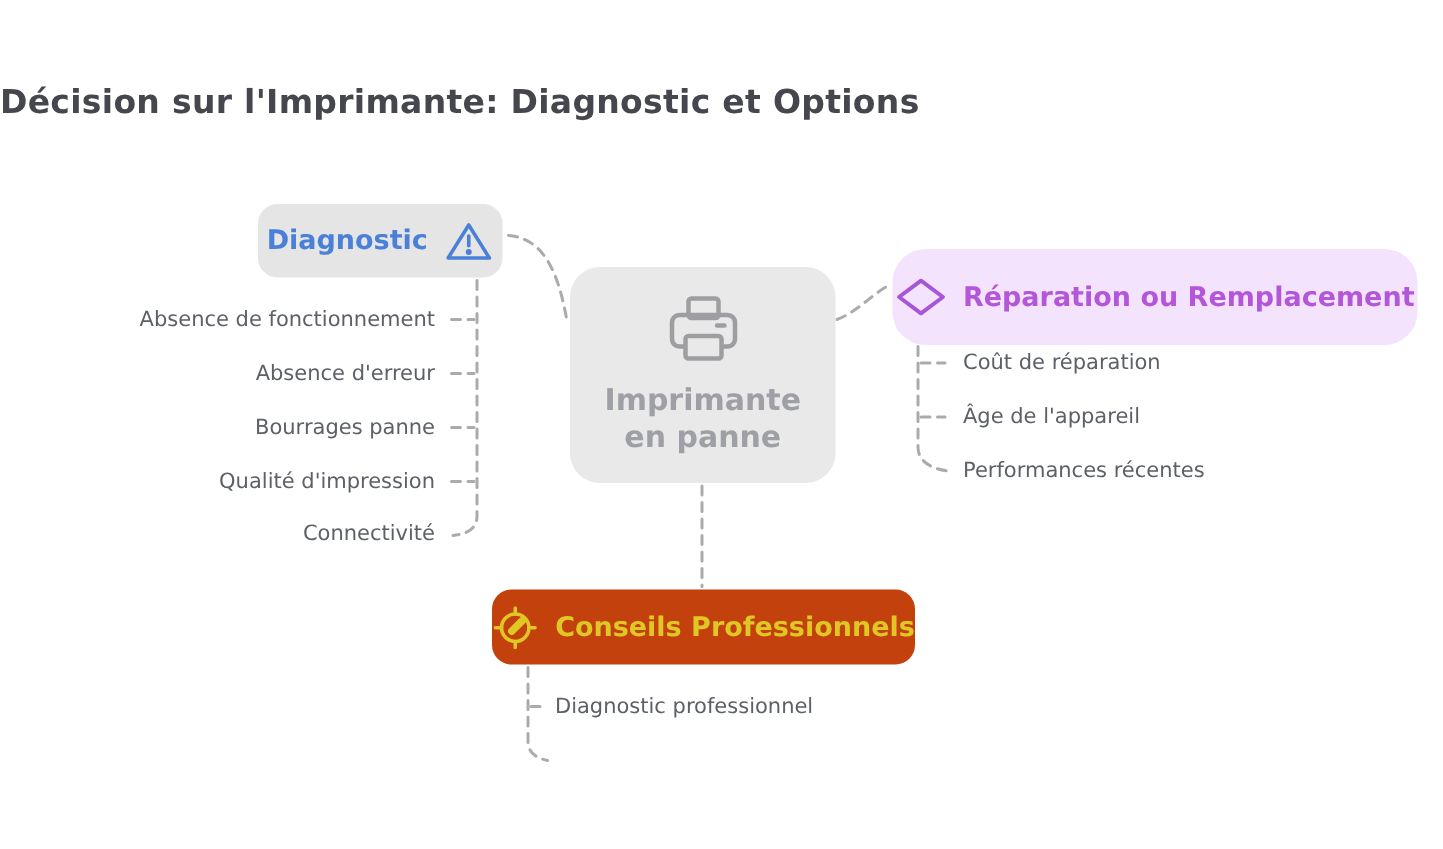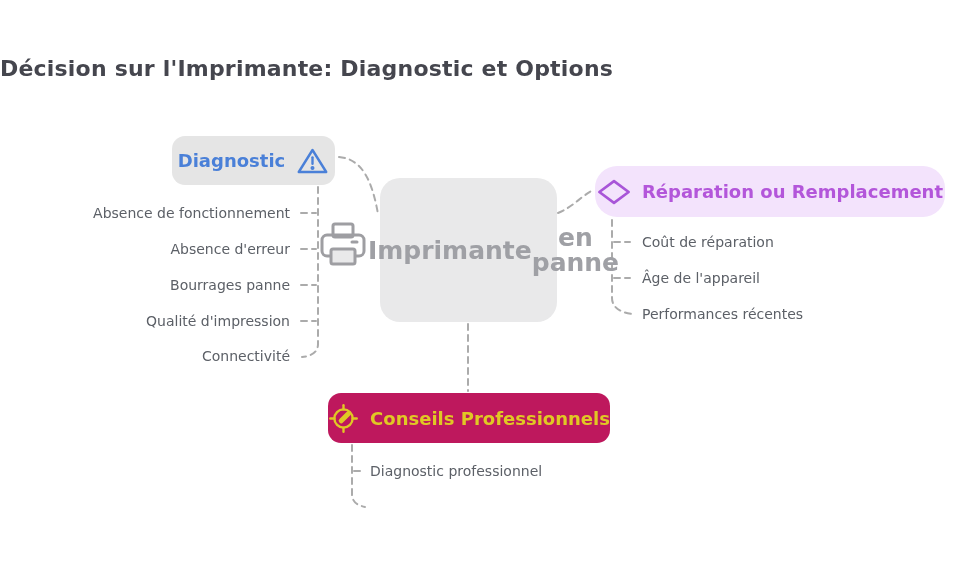--- a/index.html
+++ b/index.html
@@ -10,26 +10,26 @@
   #connectors{position:absolute;left:0;top:0;width:962px;height:566px;pointer-events:none;}
   .title{
     position:absolute;top:56px;left:0;width:962px;
     font-size:22px;font-weight:bold;color:#45464e;letter-spacing:.2px;
   }
   .pill{
     position:absolute;display:flex;align-items:center;justify-content:center;gap:11px;
     border-radius:13px;font-weight:600;font-size:18px;box-sizing:border-box;cursor:pointer;
   }
   .pill-diagnostic{left:172px;top:136px;width:163px;height:49px;background:#e5e5e5;color:#4a80d8;}
-  .pill-repair{left:595px;top:166px;width:350px;height:51px;background:#f3e3fc;color:#b356da;border-radius:22px;}
-  .pill-advice{left:328px;top:393px;width:282px;height:50px;background:#be185d;color:#e0c824;}
+  .pill-repair{left:595px;top:166px;width:350px;height:64px;background:#f3e3fc;color:#b356da;border-radius:22px;}
+  .pill-advice{left:328px;top:393px;width:282px;height:50px;background:#c2410c;color:#e0c824;}
   .center-node{
     position:absolute;left:380px;top:178px;width:177px;height:144px;background:#e9e9ea;
-    border-radius:20px;display:flex;flex-direction:row;align-items:center;justify-content:center;
-    color:#9fa0a5;font-size:25px;font-weight:600;line-height:25px;text-align:center;cursor:pointer;
+    border-radius:20px;display:flex;flex-direction:column;align-items:center;justify-content:center;
+    color:#9fa0a5;font-size:20px;font-weight:600;line-height:25px;text-align:center;cursor:pointer;
   }
   .center-node svg{margin-bottom:10px;}
   .leaf{
     position:absolute;font-size:14px;color:#5c6067;font-weight:500;white-space:nowrap;
     transform:translateY(-50%);
   }
   .leaf.r{text-align:right;}
   .l1{right:672px;top:213px;} .l2{right:672px;top:249px;} .l3{right:672px;top:285px;}
   .l4{right:672px;top:321px;} .l5{right:672px;top:356px;}
   .r1{left:642px;top:242px;} .r2{left:642px;top:278px;} .r3{left:642px;top:314px;}

